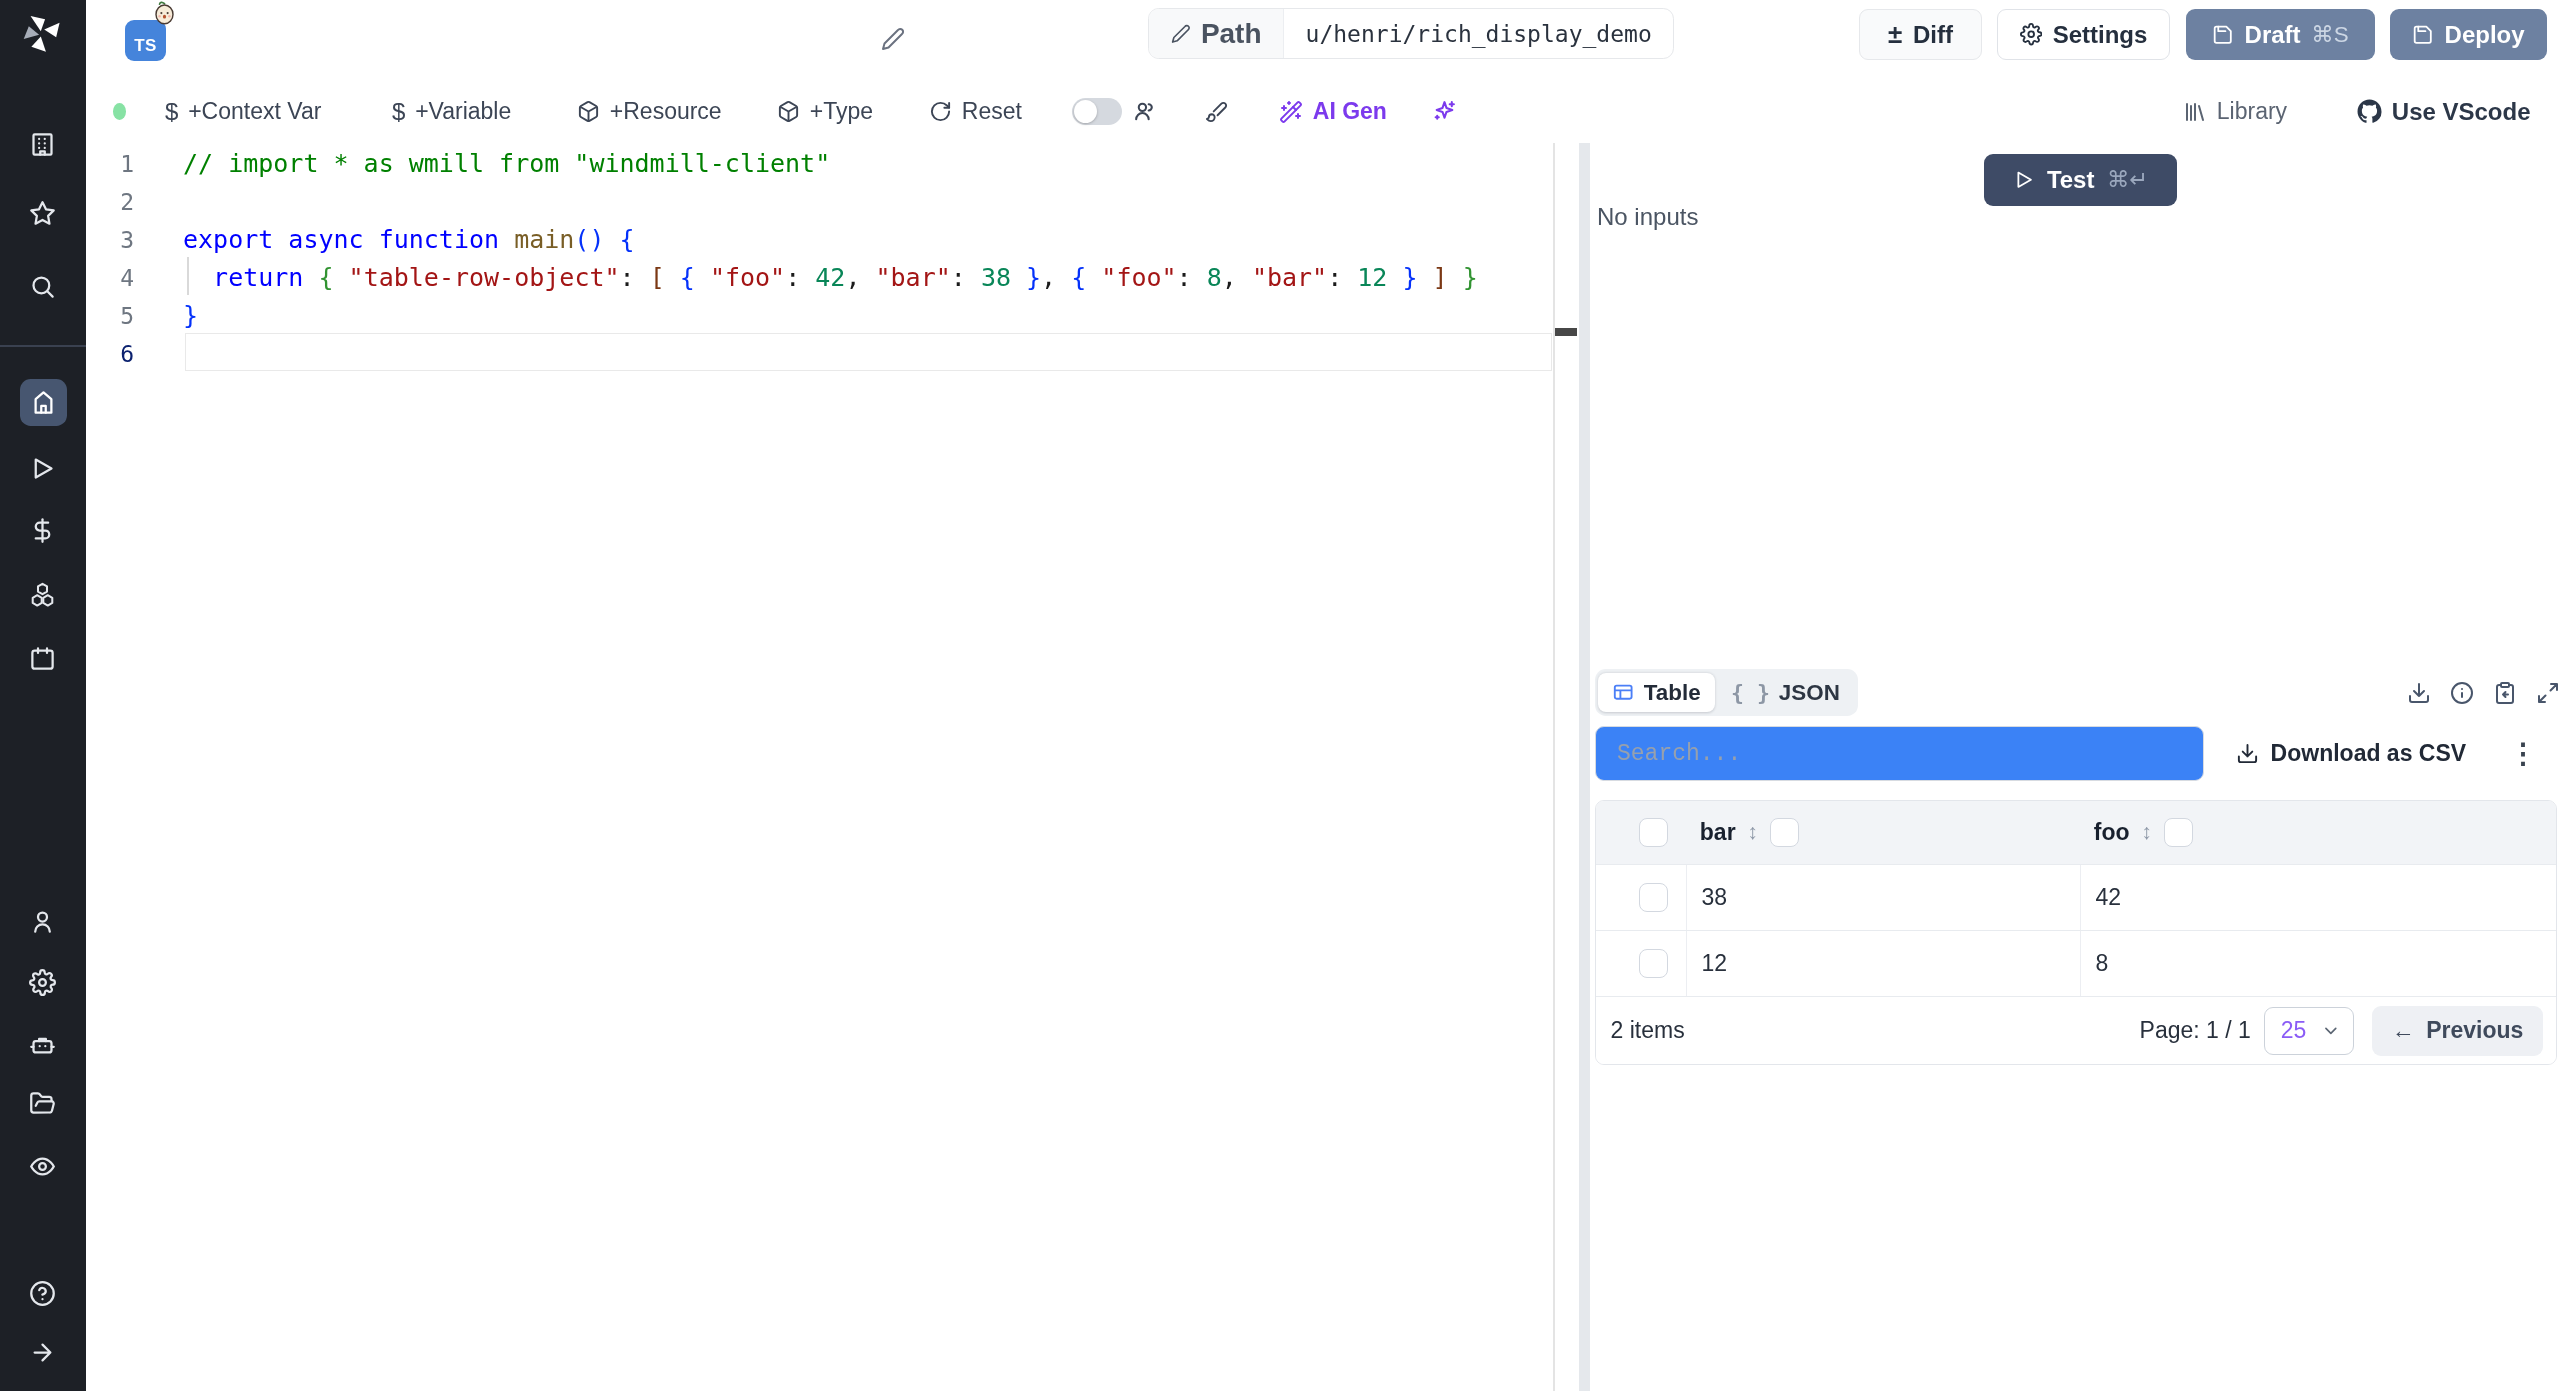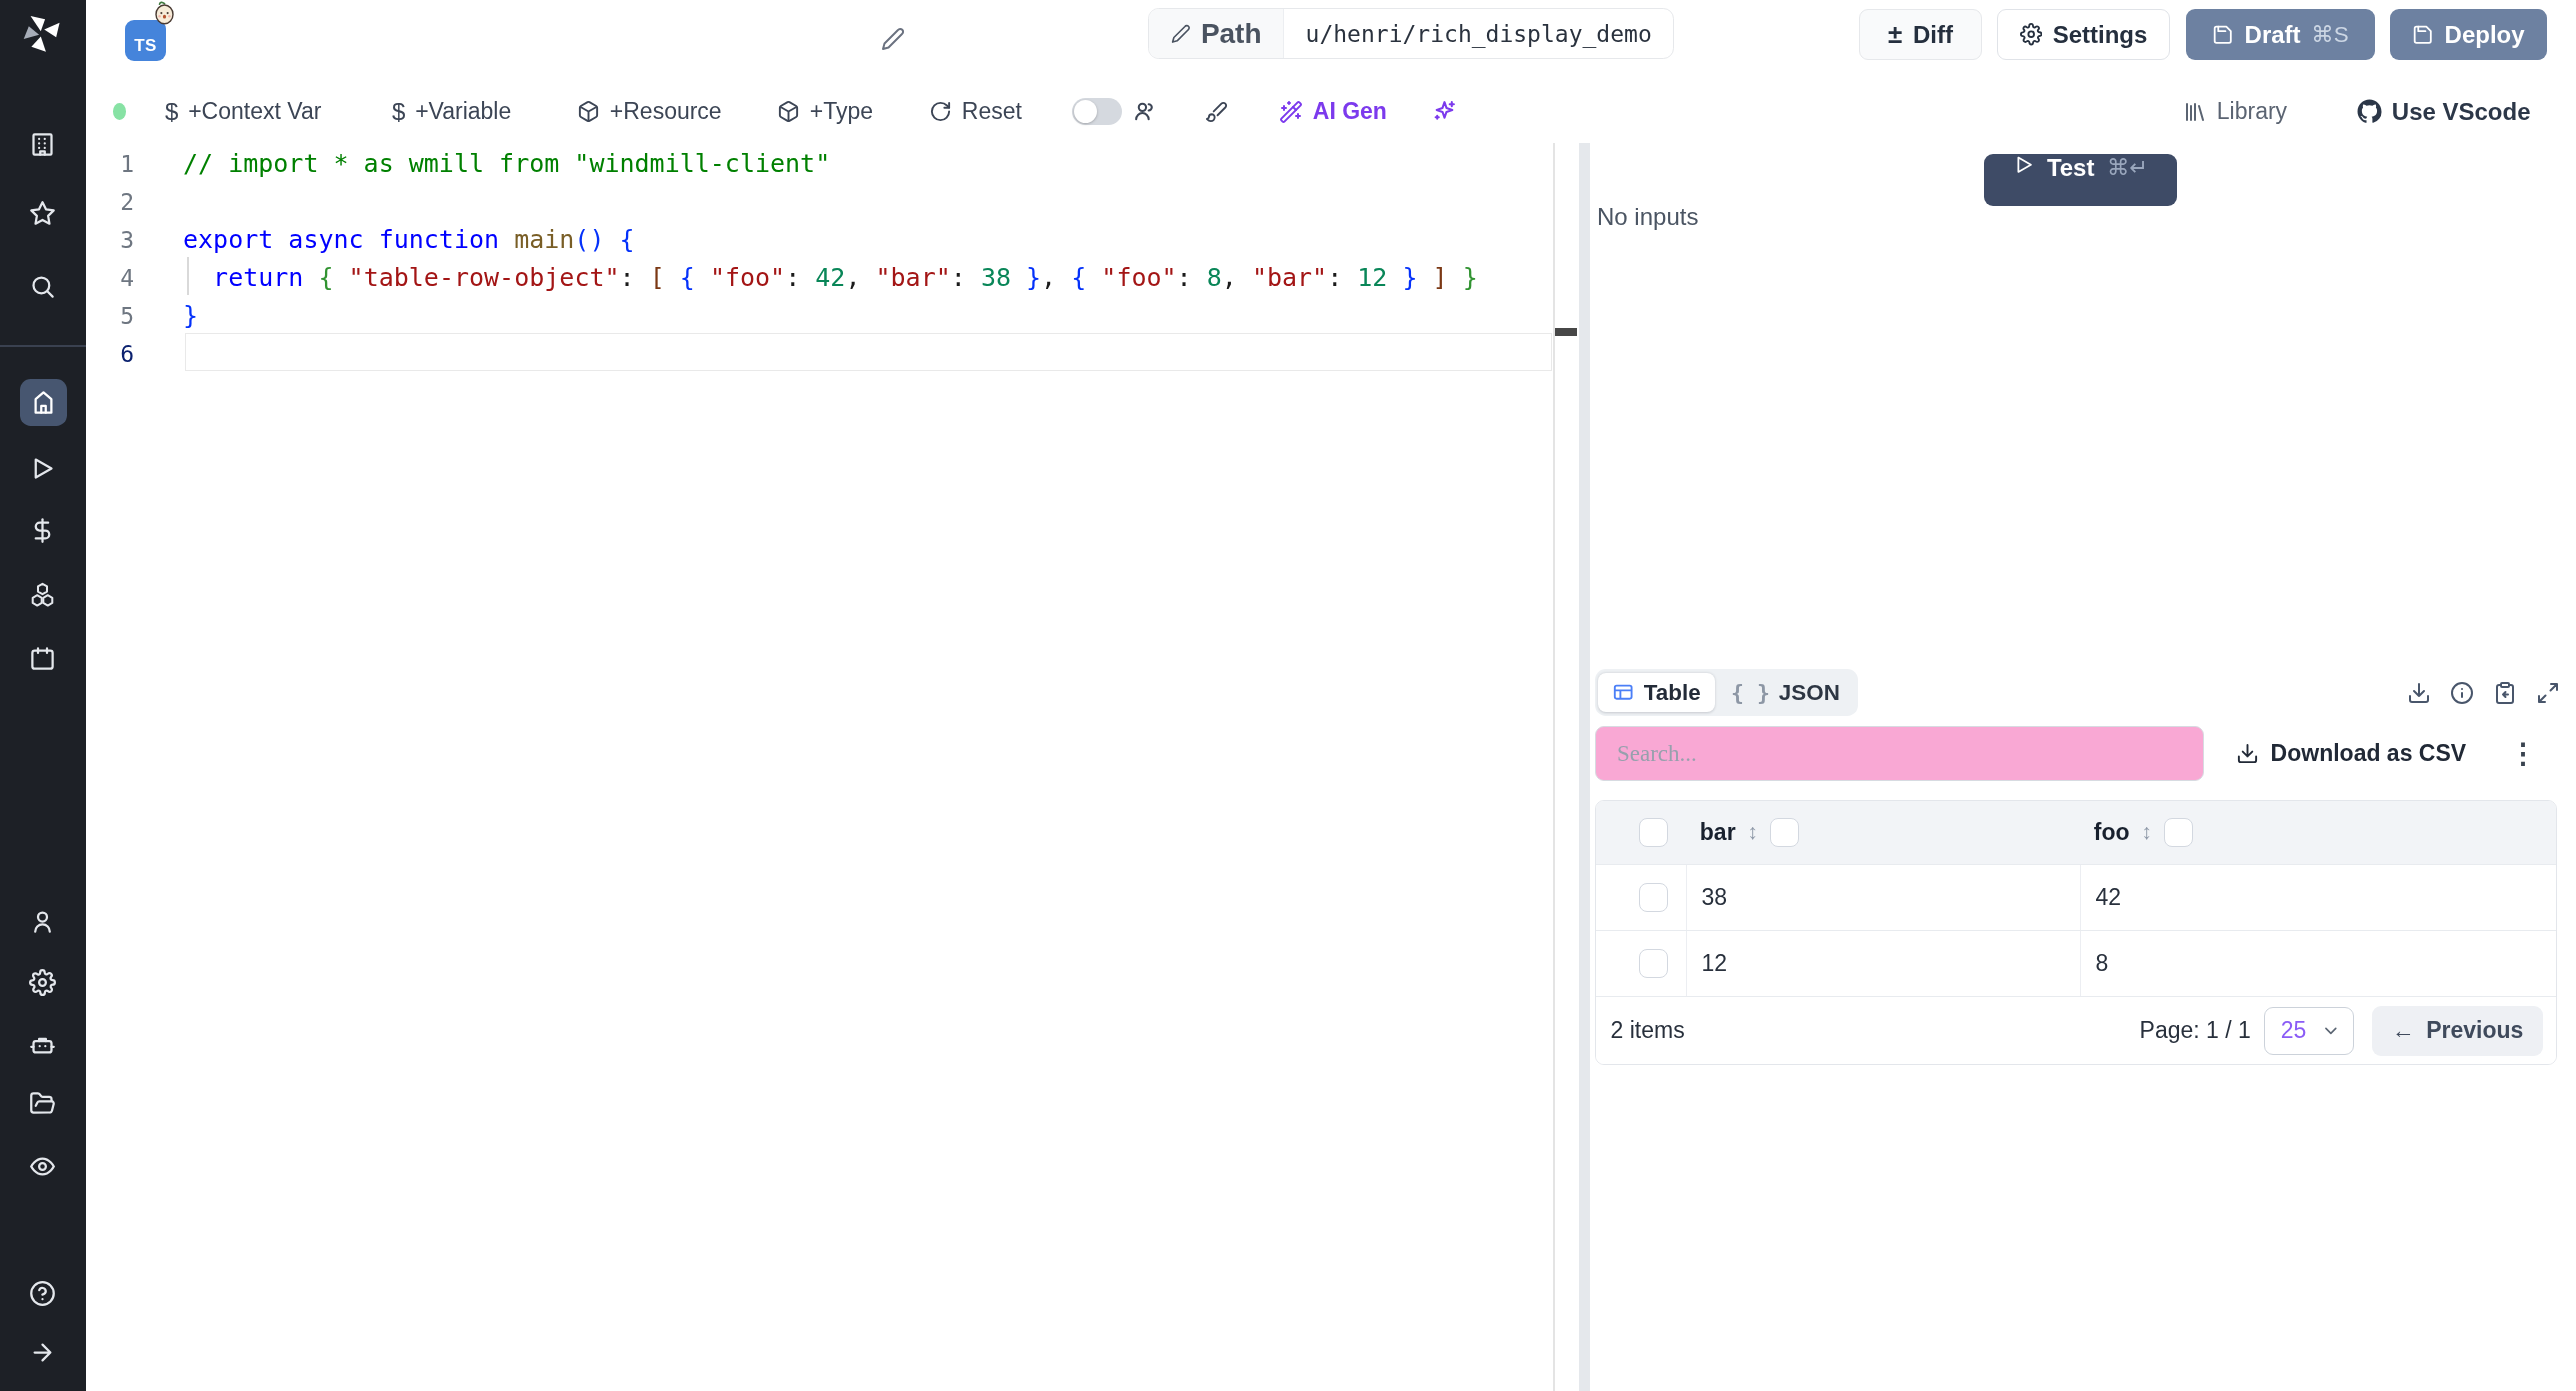--- a/index.html
+++ b/index.html
@@ -76,40 +76,40 @@
   .tok-b3{color:#7b3814}
   .tok-plain{color:#1b1b1b}
   .cur-line-box{position:absolute;left:99px;top:190px;width:1367px;height:38px;border:1.8px solid #e9e9e9}
   .bracket-guide{position:absolute;left:101px;top:114px;width:1.8px;height:38px;background:#d9d9d9}
   .editor-edge{position:absolute;left:1467px;top:0;bottom:0;width:1.8px;background:#e4e4e4}
   .overview-mark{position:absolute;left:1469px;top:185px;width:21.5px;height:8px;background:#474747}
 
   
   .no-inputs{position:absolute;left:7px;top:60px;font-size:24px;color:#4b5563}
   .test-btn{position:absolute;left:394px;top:10.7px;width:193px;height:52px;background:#3e4b66;border-radius:9px;
-            display:flex;justify-content:center;gap:12.5px;color:#fff;font-size:24px;font-weight:700;cursor:pointer}
+            display:flex;align-items:center;justify-content:center;gap:12.5px;color:#fff;font-size:24px;font-weight:700;cursor:pointer}
   .test-btn .short{color:#9aa7bd;font-weight:500;font-size:22.4px}
 
   .tabs{position:absolute;left:0;top:456px;right:0;height:69px;display:flex;gap:18px;
         border-top:1.8px solid #e6e8ec;border-bottom:1.8px solid #e6e8ec}
   .tab{display:flex;align-items:center;padding:0 21.5px;font-size:23px;color:#3f4856;cursor:pointer}
   .tab.active{color:#232c3a;font-weight:600;box-shadow:inset 0 -6.3px 0 #3d4654}
 
   .seg{position:absolute;left:4.5px;top:526px;height:47px;background:#eef1f4;border-radius:10.7px;
        display:flex;align-items:center;padding:3.6px;gap:1.8px}
   .seg-opt{display:flex;align-items:center;gap:9px;height:39px;padding:0 14.3px;font-weight:700;font-size:22.4px;
            color:#2d3643;cursor:pointer;border-radius:8px}
   .seg-opt.sel{background:#fff;box-shadow:0 0.9px 2.7px rgba(16,24,40,.18);color:#232b38}
   .braces{color:#8d97a5;font-weight:700;font-size:21.5px;font-family:"DejaVu Sans Mono",monospace}
 
   .icon-row{position:absolute;top:526px;right:16px;height:47px;display:flex;align-items:center;gap:19px;color:#49566b}
   .icon-row svg{cursor:pointer}
 
   .search-input{position:absolute;left:4.5px;top:583px;width:609px;height:55px;border:1.8px solid #d7dbe1;border-radius:9px;
-                padding:0 21.5px;font-size:23px;color:#28303c;outline:none;background:#f9a8d4;font-family:Liberation Serif, serif}
+                padding:0 21.5px;font-size:23px;color:#28303c;outline:none;background:#3b82f6;font-family:Liberation Mono, monospace}
   .search-input::placeholder{color:#97a0ad}
   .csv{position:absolute;left:646px;top:583px;height:55px;display:flex;align-items:center;gap:11.6px;
        font-size:23px;font-weight:600;color:#212936;cursor:pointer}
   .kebab{position:absolute;right:39px;top:583px;height:55px;display:flex;align-items:center;
          font-size:28px;color:#39434f;font-weight:700;cursor:pointer}
 
   .rtable{position:absolute;left:4.5px;top:657px;width:962px;border:1.8px solid #e3e6eb;border-radius:9px;overflow:hidden;background:#fff}
   .thead{display:grid;grid-template-columns:90px 394px 1fr;background:#f2f4f7;height:63px}
   .cbcell{display:flex;align-items:center;padding-left:43px}
   .cb{width:29px;height:29px;border:1.8px solid #d3d8e0;border-radius:8px;background:#fff;cursor:pointer;flex:none}

